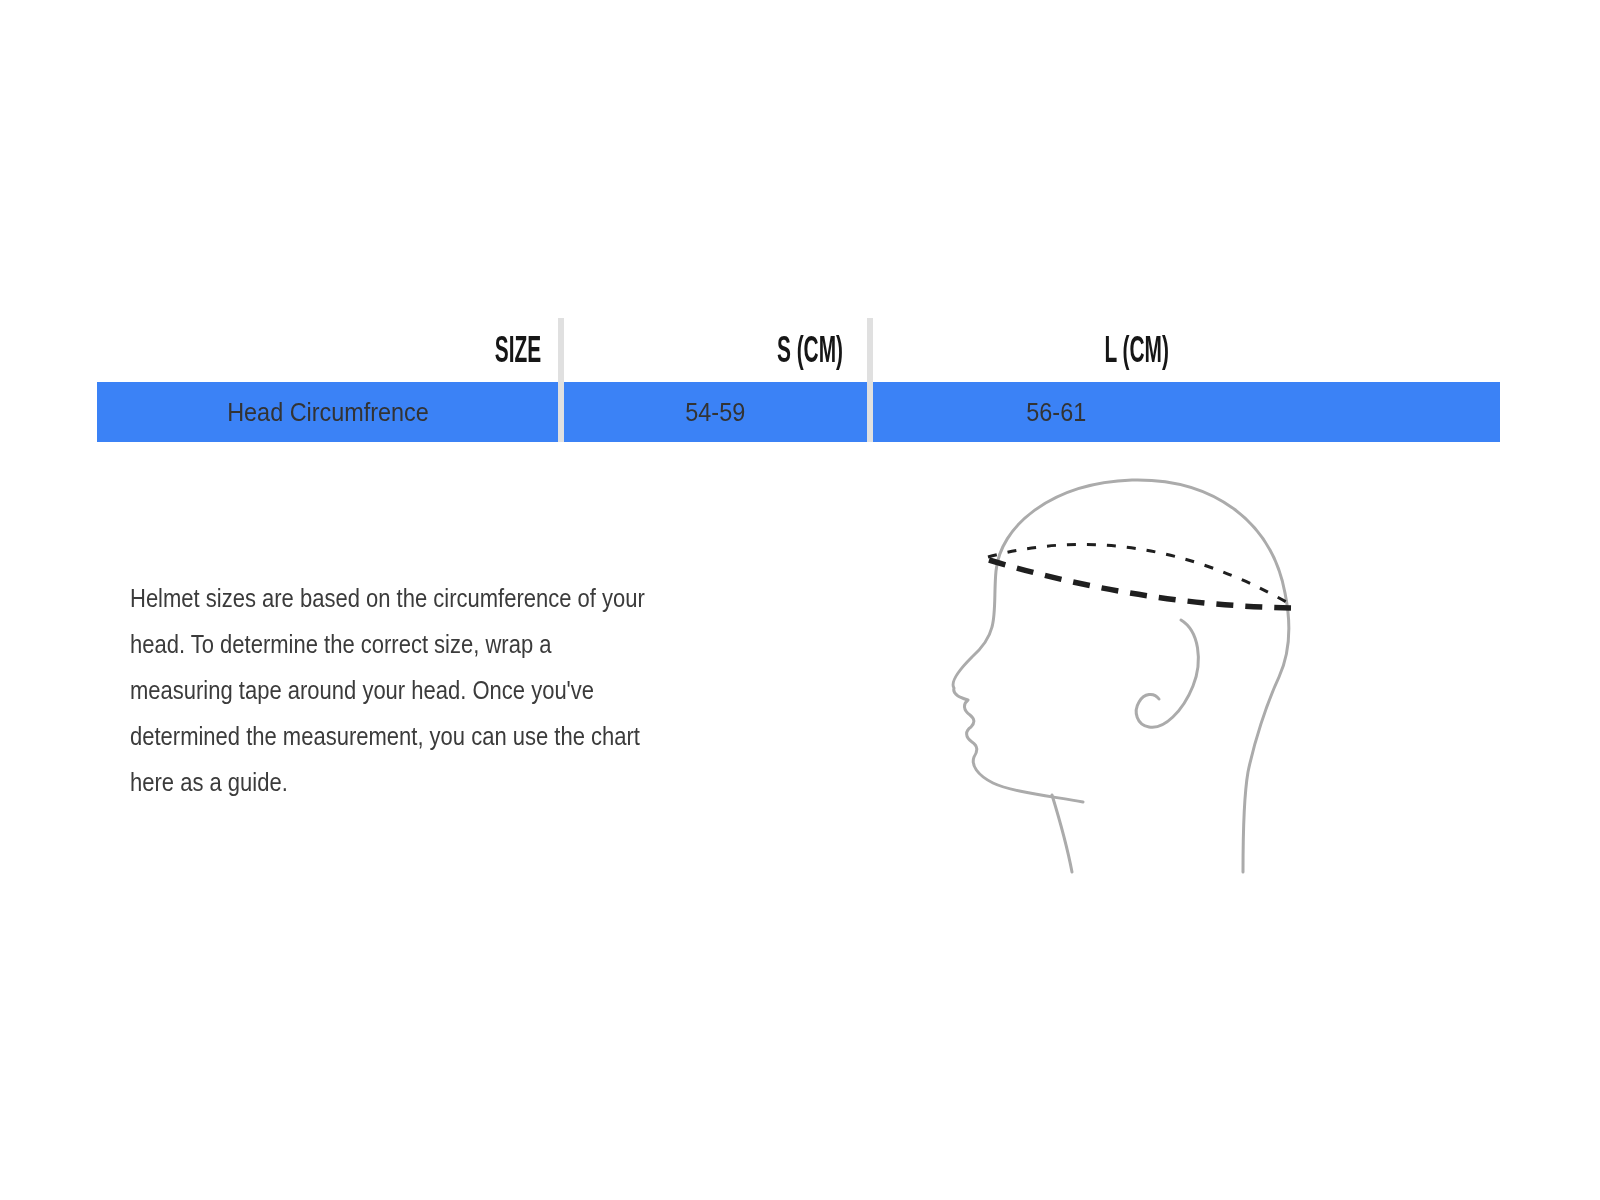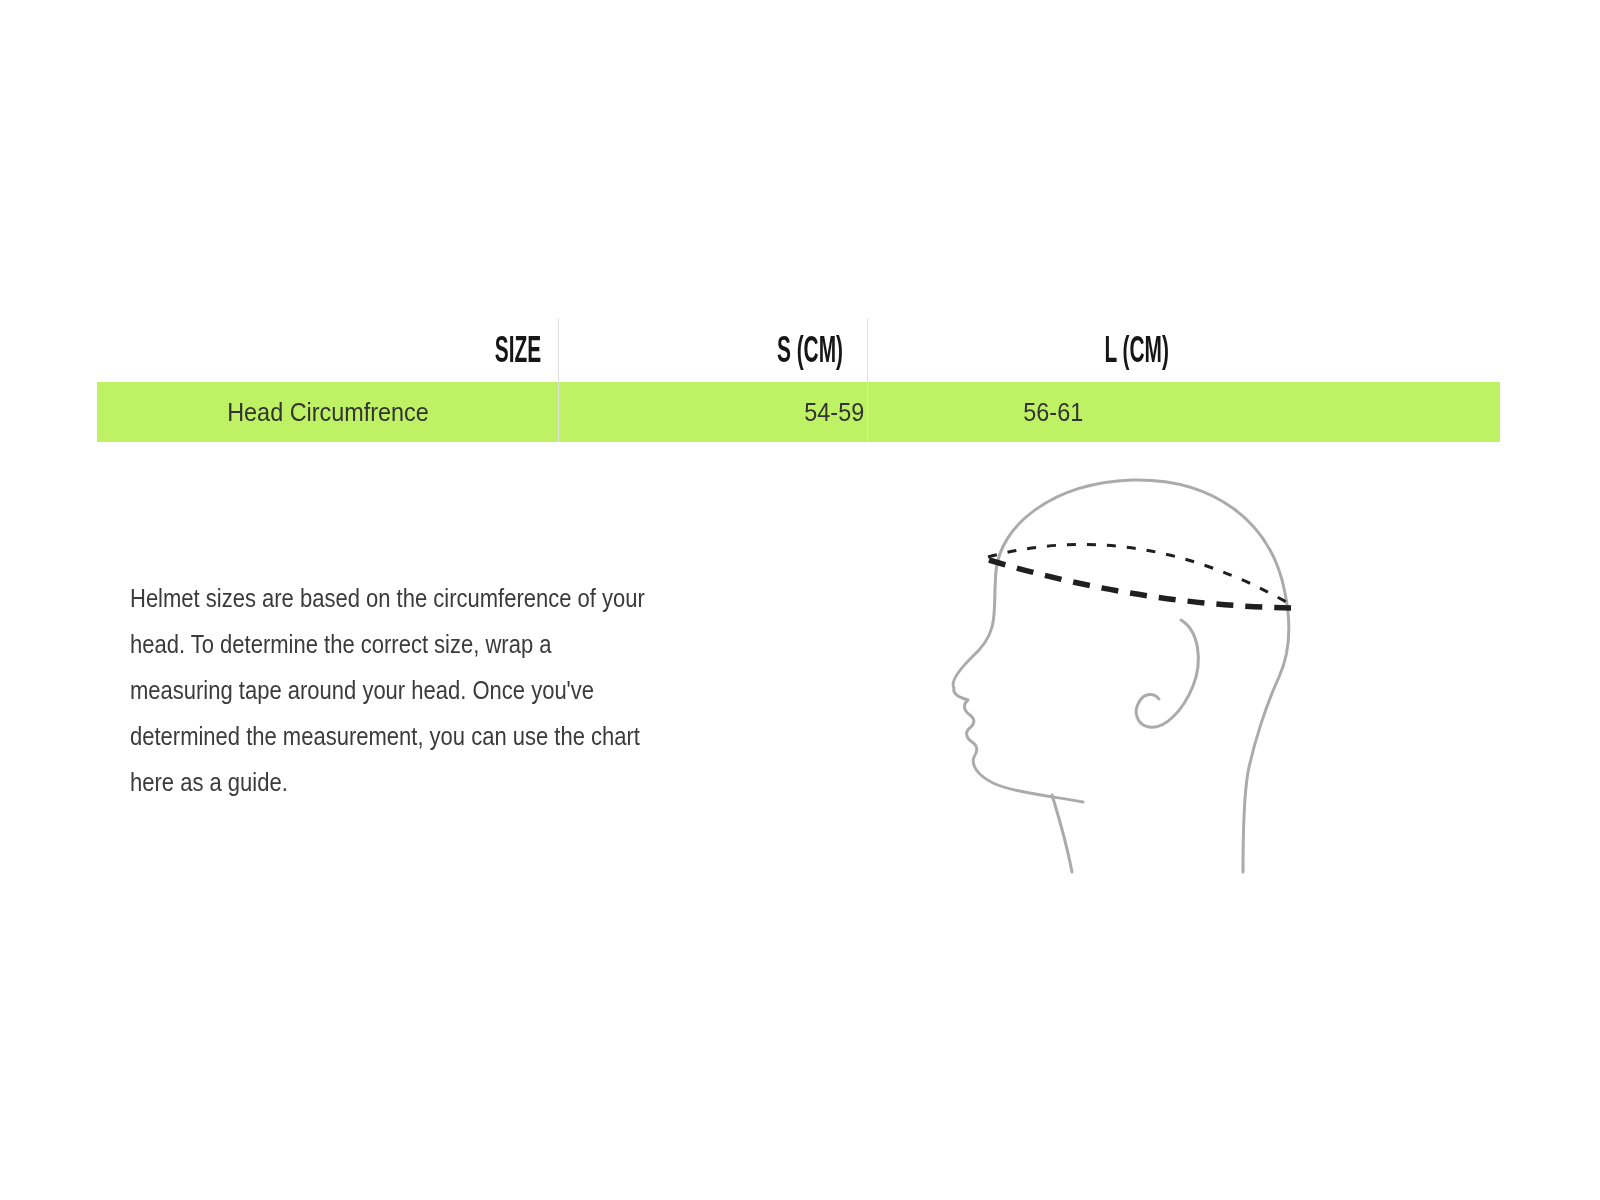--- a/index.html
+++ b/index.html
@@ -24,21 +24,21 @@
     display: grid;
     grid-template-columns: 461px 309px 325px 308px;
   }
   .t-head .cell { height: 64px; line-height: 64px; text-align: right; }
   .t-body .cell { height: 60px; line-height: 60px; }
   .cell {
     text-align: center;
     overflow: visible;
     white-space: nowrap;
   }
-  .cell + .cell { border-left: 1px solid #4c1d95; }
+  .cell + .cell { border-left: 6px solid #4c1d95; }
   .th-text {
     display: inline-block;
     font-weight: 700;
     font-size: 36px;
     letter-spacing: 0px;
     color: #161616;
     transform: scaleX(0.58);
     transform-origin: center center;
   }
   .td-text {
@@ -100,25 +100,25 @@
         <span class="th-text">SIZE</span>
       </div>
       <div class="cell" style="border-left-color: rgb(224, 224, 224);">
         <span class="th-text">S (CM)</span>
       </div>
       <div class="cell" style="border-left-color: rgb(224, 224, 224); text-decoration: underline;">
         <span class="th-text">L (CM)</span>
       </div>
     </div>
 
-    <div class="t-row t-body" style="background-color: #bef264;">
+    <div class="t-row t-body" style="background-color: #3b82f6;">
       <div class="cell" style="border-left-color: rgb(224, 224, 224);">
         <span class="td-text">Head Circumfrence</span>
       </div>
-      <div class="cell" style="border-left-color: rgb(224, 224, 224); text-align: right;">
+      <div class="cell" style="border-left-color: rgb(224, 224, 224);">
         <span class="td-text">54-59</span>
       </div>
       <div class="cell" style="border-left-color: rgb(224, 224, 224); padding-left: 47px;">
         <span class="td-text">56-61</span>
       </div>
     </div>
   </div>
 
 
   <div class="guide-paragraph">Helmet sizes are based on the circumference of your

